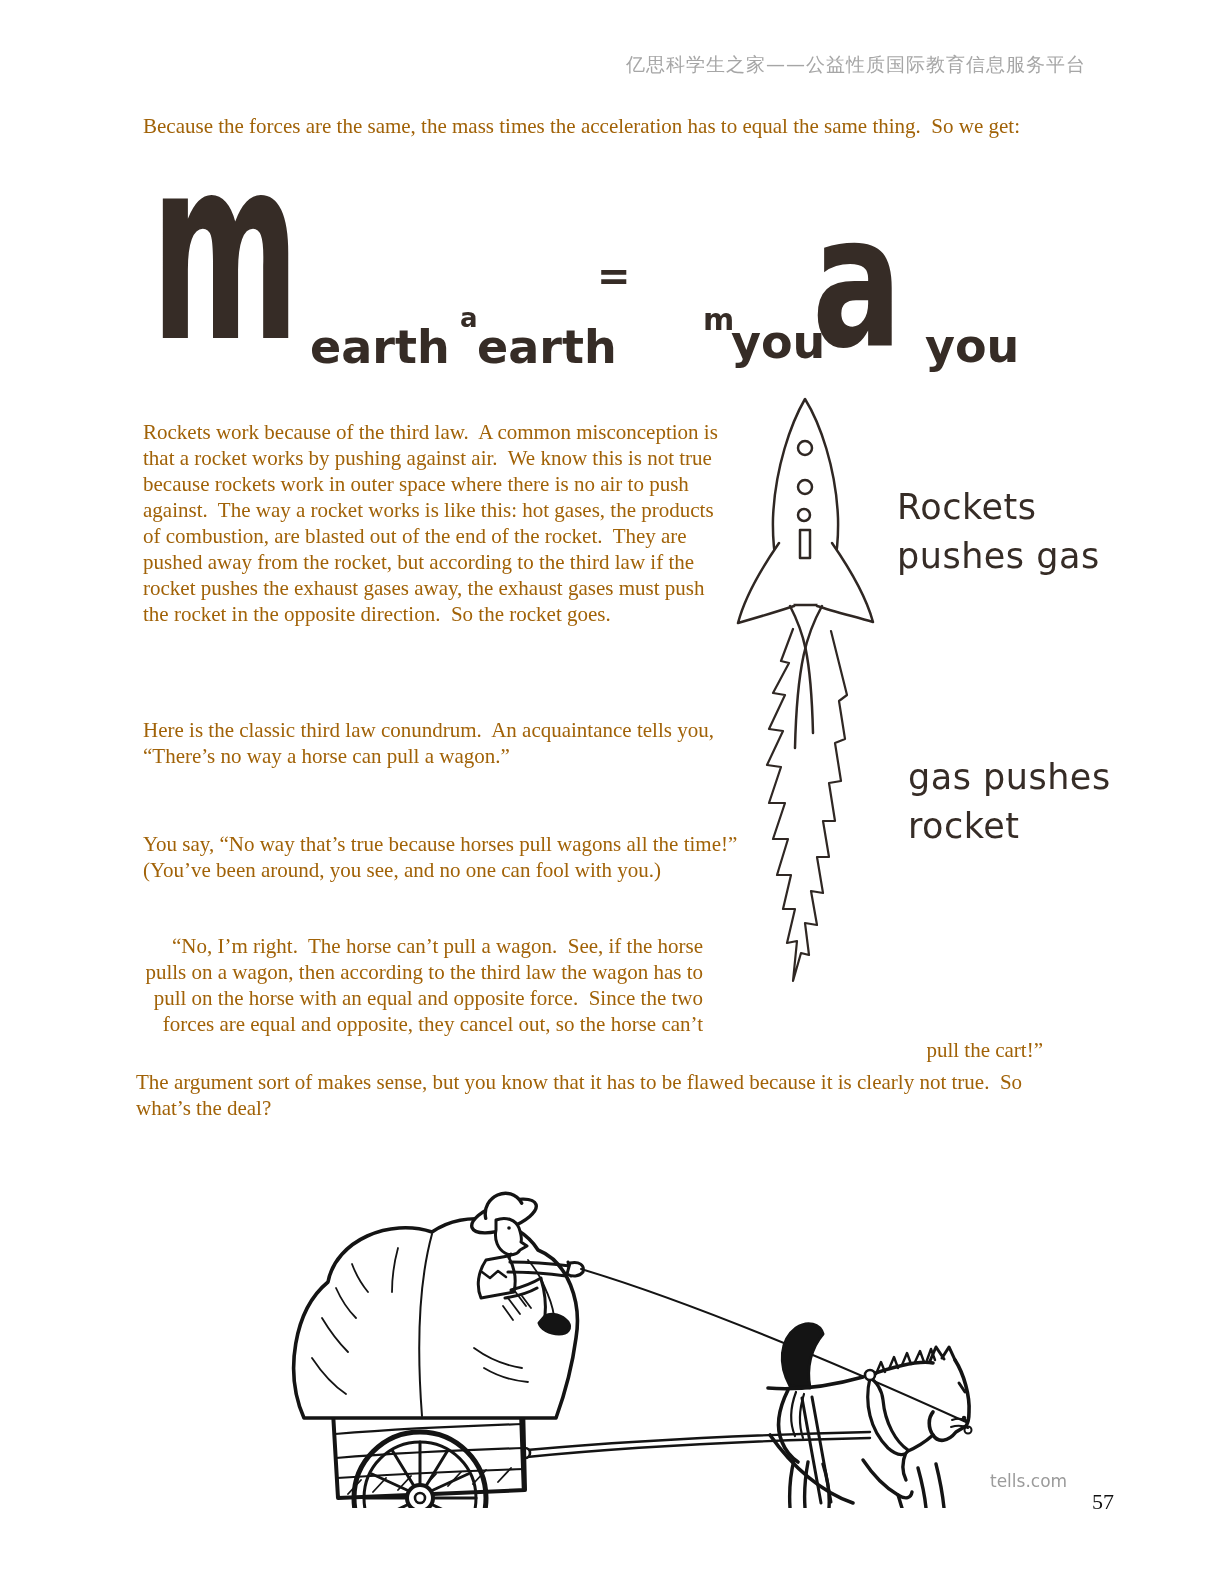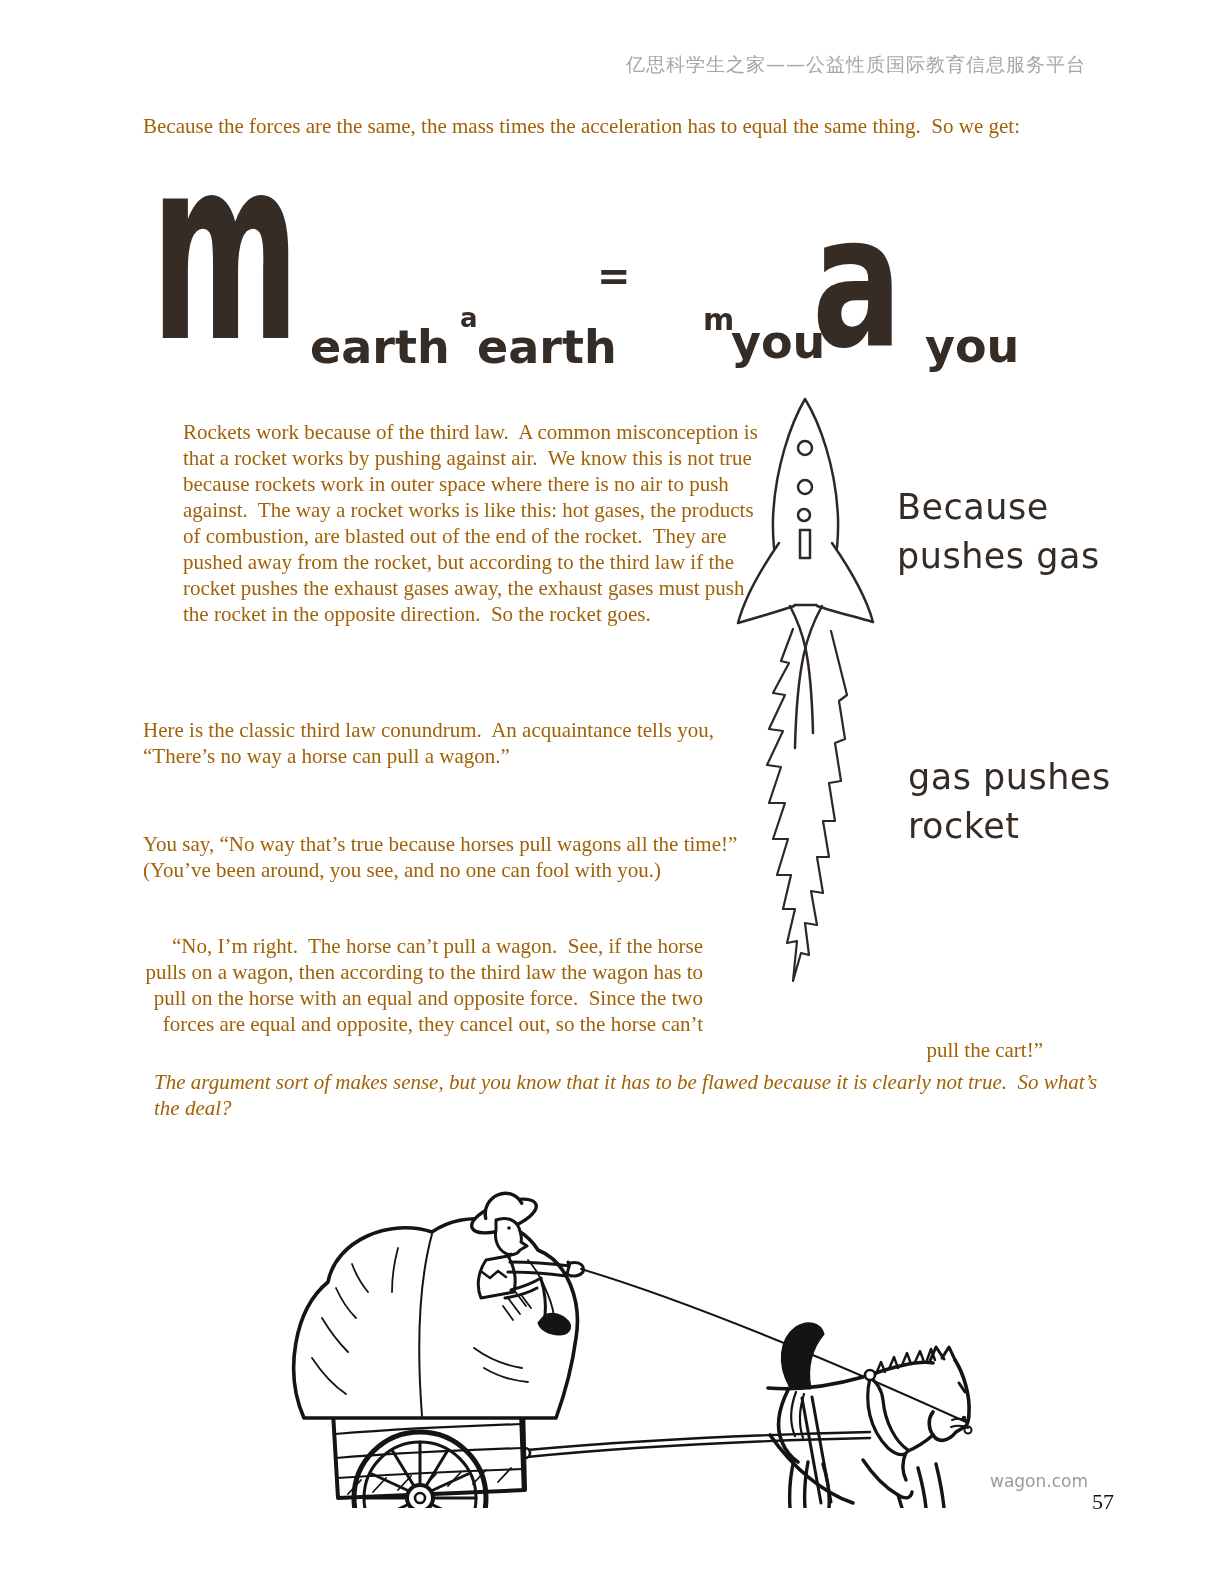--- a/index.html
+++ b/index.html
@@ -22,25 +22,25 @@
   }
 
   
   .para {
     position:absolute;
     font-size:21px; line-height:26px;
     white-space:pre-wrap;
     color:#a16207;
   }
   .p-intro   { left:143px; top:113px;  width:945px; }
-  .p-rockets { left:143px; top:419px;  width:578px;margin-left:40px; }
+  .p-rockets { left:143px; top:419px;  width:578px; }
   .p-conund  { left:143px; top:717px;  width:585px; }
   .p-reply   { left:143px; top:799px;  width:600px;margin-top:32px; }
   .p-arg     { left:143px; top:907px;  width:900px;text-align:right; }
-  .p-flaw    { left:154px; top:1069px; width:945px;font-style:italic; }
+  .p-flaw    { left:136px; top:1069px; width:945px; }
   .wrap-spacer { float:right; width:340px; height:80px; }
 
   
   .equation {
     position:absolute; left:143px; top:185px; width:920px; height:200px;
     font-family:"DejaVu Sans", sans-serif;
     color:#362c26; font-weight:bold;
   }
   .eq-tok { position:absolute; line-height:1; display:inline-block; white-space:nowrap; }
   .eq-m-big  { left:8px;   top:-63px; font-size:150px; transform:scale(0.95,1.7);  transform-origin:0 0; }
@@ -123,21 +123,21 @@
     <path d="M46,150 C28,176 12,203 5,230 C26,224 46,218 61,213" fill="#fff"></path>
     <path d="M99,150 C117,176 133,203 140,229 C119,223 99,218 84,213" fill="#fff"></path>
 
     <path d="M57,213 C70,238 78,260 80,340"></path>
     <path d="M89,213 C74,240 64,270 62,355"></path>
 
     <path stroke-width="2.2" d="M60,236 L48,268 L56,270 L40,300 L52,302 L36,336 L50,338 L34,372 L48,374 L36,410 L52,410 L40,446 L55,446 L44,482 L58,482 L50,516 L62,516 L54,550 L64,548 L60,588 L68,560 L76,562 L72,530 L84,532 L78,498 L90,500 L84,464 L96,464 L90,428 L102,428 L96,390 L108,388 L102,350 L112,346 L106,308 L114,302 L106,270 L98,238"></path>
   </svg>
 </div>
 
-<div class="fig-label lbl-push">Because pushes gas</div>
+<div class="fig-label lbl-push">Rockets pushes gas</div>
 <div class="fig-label lbl-react">gas pushes rocket</div>
 
 <div class="wagon-figure">
   <svg width="715" height="340" viewBox="0 0 715 340" fill="none" stroke="#141414" stroke-width="3" stroke-linecap="round" stroke-linejoin="round">
 
     <path stroke-width="2.4" d="M249,282 C350,273 460,267 592,264"></path>
     <path stroke-width="2.4" d="M249,289 C350,279 460,273 592,270"></path>
     <circle cx="247" cy="285" r="5" stroke-width="2.6" fill="#fff"></circle>
 
     <g>
@@ -217,14 +217,14 @@
       <path stroke-width="3.6" d="M492,267 C515,300 545,325 575,335"></path>
 
       <path stroke-width="3.4" d="M516,292 C512,308 511,324 512,340 M530,294 C527,310 526,326 527,340 M545,296 C550,312 552,326 551,340"></path>
 
       <path stroke-width="3.4" d="M585,292 C595,307 608,320 620,327 C628,332 633,330 634,324"></path>
       <path stroke-width="3.4" d="M620,327 C622,333 623,337 624,340 M640,300 C645,318 647,330 648,340 M658,296 C663,316 665,330 666,340"></path>
     </g>
   </svg>
 </div>
 
-<div class="site-footer">wagon.com</div>
+<div class="site-footer">tells.com</div>
 <div class="page-number">57</div>
 
 </body></html>

